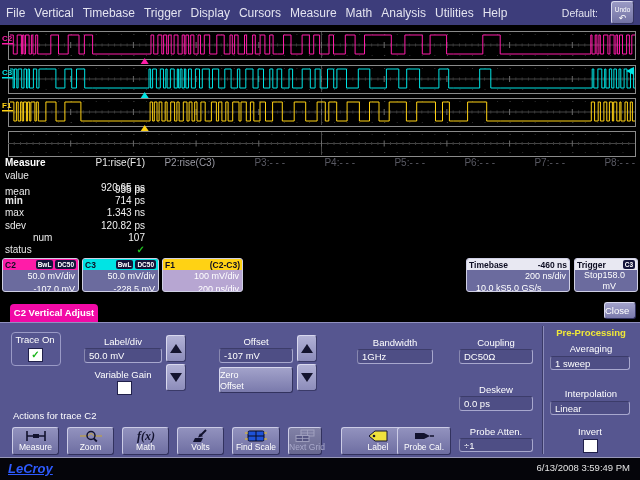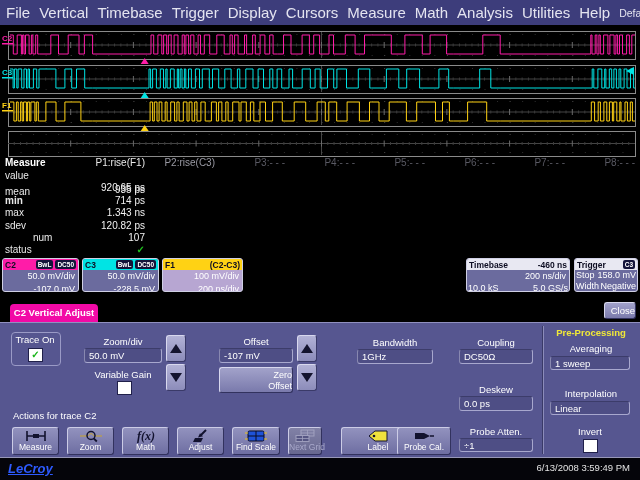--- a/index.html
+++ b/index.html
@@ -3,21 +3,21 @@
 <meta charset="utf-8">
 <style>
   html,body{margin:0;padding:0;background:#1a1a1a}
   #screen{position:relative;width:640px;height:480px;background:#000;overflow:hidden;
           font-family:"Liberation Sans",sans-serif;-webkit-font-smoothing:antialiased}
 
   
   #menubar{position:absolute;top:0;left:0;width:640px;height:27px;background:#3d3d7b;
            display:flex;align-items:center;padding:0 6px;box-sizing:border-box;gap:9px;
            border-bottom:2px solid #000}
-  .mitem{color:#e4e4f0;font-size:15px;white-space:nowrap;cursor:default}
+  .mitem{color:#e4e4f0;font-size:12px;white-space:nowrap;cursor:default}
   #default-label{margin-left:auto;color:#e4e4f0;font-size:10.5px}
   #undo-btn{width:23px;height:23px;margin-left:4px;border-radius:3px;color:#fff;
             background:linear-gradient(#9a9ac4,#7272a4);border:1px solid;
             border-color:#d8d8ee #32325e #32325e #d8d8ee;text-align:center;line-height:9px;
             font-size:6.5px;padding-top:3px;box-sizing:border-box}
   #undo-btn .uicon{font-size:9px;line-height:8px}
 
   
   #scope{position:absolute;top:27px;left:0;width:640px;height:131px}
 
@@ -30,38 +30,38 @@
   .mval{position:absolute;width:110px;text-align:right;color:#f2f2f2}
   .green-check{color:#1ec41e;font-weight:bold}
 
   
   .dbox{position:absolute;top:258px;height:34px;border:1px solid #cfcfe4;border-radius:3px;
         background:#6b6b9e;box-sizing:border-box;overflow:hidden}
   .dhead{height:11px;display:flex;align-items:center;padding:0 2px;font-size:8.5px;
          font-weight:bold;color:#0d0d22;white-space:nowrap}
   .dhead .spacer{flex:1}
   .dbody{font-size:9px;color:#fff;padding:1px 3px;line-height:10.5px;text-align:right}
-  .drow{display:flex;justify-content:space-between;font-size:9px;color:#fff;
-        padding:0 1px;line-height:10.5px}
+  .drow{display:flex;font-size:9px;color:#fff;
+        padding:0 9px;line-height:10.5px}
   .badge{background:#14143a;color:#fff;font-size:6.5px;font-weight:bold;border-radius:2px;
          padding:0 2px;margin-left:2px;line-height:9px}
 
   
   #dlg-tab{position:absolute;left:10px;top:304px;width:88px;height:18px;background:#f20aa6;
            border-radius:4px 4px 0 0;color:#fff;font-size:9.5px;font-weight:bold;
            text-align:center;line-height:18px}
   #dialog-body{position:absolute;left:0;top:322px;width:640px;height:135px;background:#565690;
                border-top:1px solid #9090c0;box-sizing:border-box}
   .lbl{position:absolute;color:#fff;font-size:9.5px;text-align:center;white-space:nowrap}
   .field{position:absolute;height:15px;background:#4e4e85;border:1px solid;
          border-color:#3c3c6a #a8a8ce #a8a8ce #8888b0;border-radius:3px;color:#fff;
          font-size:9.5px;line-height:13px;padding-left:4px;box-sizing:border-box}
   .btn3d{position:absolute;background:linear-gradient(#a2a2ca,#7a7aac);border:1px solid;
          border-color:#d8d8ee #32325e #32325e #d8d8ee;border-radius:3px;color:#fff;
-         text-align:right;box-sizing:border-box}
+         text-align:left;box-sizing:border-box}
   .spin{position:absolute;width:20px;height:27px;background:linear-gradient(#b2b2d6,#8c8cba);
         border:1px solid;border-color:#d8d8ee #3a3a68 #3a3a68 #d8d8ee;border-radius:3px;
         box-sizing:border-box}
   .spin::after{content:"";position:absolute;left:3px}
   .spin.up::after{top:8px;border-left:6px solid transparent;border-right:6px solid transparent;
                   border-bottom:9px solid #14142e}
   .spin.down::after{top:8px;border-left:6px solid transparent;border-right:6px solid transparent;
                     border-top:9px solid #14142e}
   .chk{position:absolute;width:13px;height:12px;background:#fff;border:1px solid #20204a;
        text-align:center;line-height:11px;font-size:10px;font-weight:bold;color:#18b418}
@@ -1014,21 +1014,21 @@
   </div>
 
   <div id="dlg-tab">C2 Vertical Adjust</div>
   <div class="btn3d" style="left:604px;top:302px;width:32px;height:17px;font-size:9.5px;line-height:15px">Close</div>
   <div id="dialog-body"></div>
 
   <div class="frame" style="left:11px;top:332px;width:48px;height:32px"></div>
   <div class="lbl" style="left:11px;top:334px;width:48px">Trace On</div>
   <div class="chk" style="left:28px;top:348px">✓</div>
 
-  <div class="lbl" style="left:84px;top:336px;width:78px">Zoom/div</div>
+  <div class="lbl" style="left:84px;top:336px;width:78px">Label/div</div>
   <div class="field" style="left:84px;top:348px;width:78px">50.0 mV</div>
   <div class="lbl" style="left:84px;top:369px;width:78px">Variable Gain</div>
   <div class="chk" style="left:117px;top:381px"></div>
   <div class="spin up" style="left:166px;top:335px"></div>
   <div class="spin down" style="left:166px;top:364px"></div>
 
   <div class="lbl" style="left:219px;top:336px;width:74px">Offset</div>
   <div class="field" style="left:219px;top:348px;width:74px">-107 mV</div>
   <div class="btn3d" style="left:219px;top:367px;width:74px;height:26px;font-size:9px;line-height:11px;padding-top:2px">
     <div>Zero</div>
@@ -1090,21 +1090,21 @@
         <div class="blabel">Math</div>
       </div>
       <div class="abtn" style="left: 177px; width: 47px;">
         <div class="bicon">
           <svg width="24" height="14">
             <path d="M17 1L12 6" stroke="#12122e" stroke-width="2"></path>
             <path d="M9 8.5l5-1.2-3-3z" fill="#12122e"></path>
             <polygon points="6,9 14,9 12,13 4,13" fill="#12122e"></polygon>
           </svg>
         </div>
-        <div class="blabel">Adjust</div>
+        <div class="blabel">Volts</div>
       </div>
       <div class="abtn" style="left: 232px; width: 48px;">
         <div class="bicon">
           <svg width="24" height="14">
             <rect x="4" y="2" width="16" height="10" rx="1.5" fill="#1e52d8" stroke="#0a0a20"></rect>
             <path d="M12 2v10M4 7h16" stroke="#0a0a20"></path>
             <path d="M1 4h3M1 10h3M20 4h3M20 10h3" stroke="#e8c020" stroke-width="1.2"></path>
           </svg>
         </div>
         <div class="blabel">Find Scale</div>

